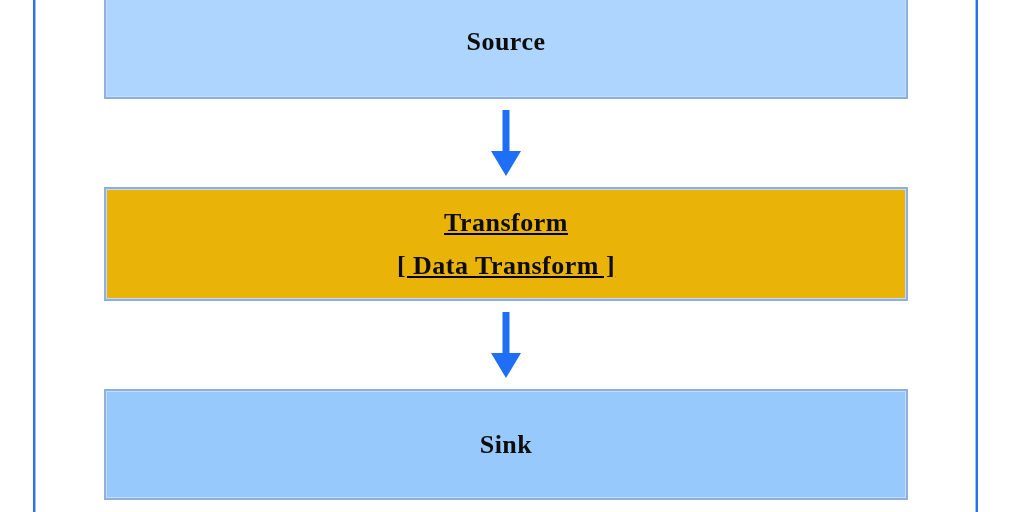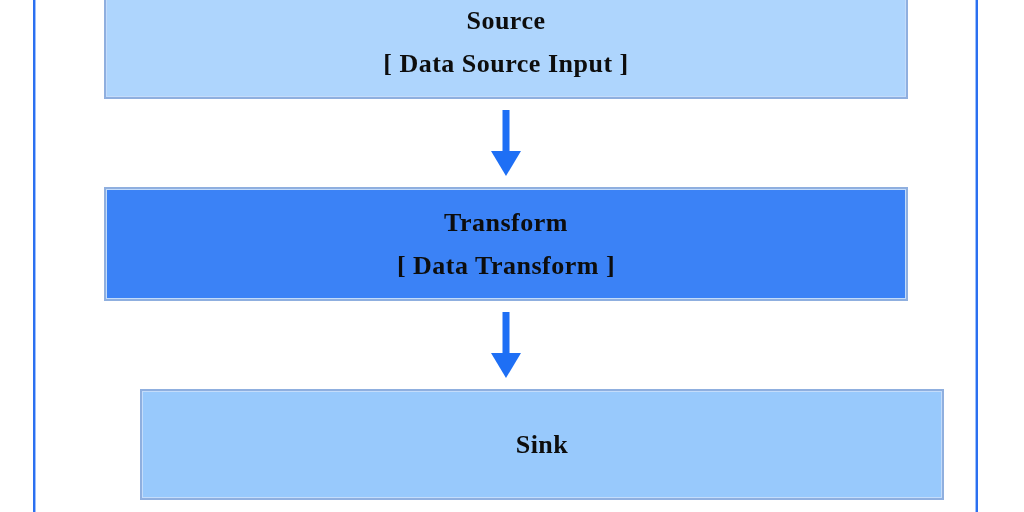--- a/index.html
+++ b/index.html
@@ -47,21 +47,20 @@
     align-items: center;
     justify-content: center;
     row-gap: 17px;
   }
   .node--first {
     margin-top: -15px;
     height: 114px;
   }
   .node--last {
     height: 111px;
-    margin-left: 36px;
   }
   .node-title, .node-subtitle {
     margin: 0;
     font-weight: bold;
     font-size: 26px;
     line-height: 1;
     color: #0d0d0d;
     text-align: center;
     letter-spacing: 0.5px;
     white-space: nowrap;
@@ -78,31 +77,30 @@
 <body>
 
 <div class="stage">
 
   <div class="page-frame"></div>
 
   <div class="flow">
 
     <div class="node node--first" style="background-color: rgb(174, 213, 253);">
       <div class="node-title">Source</div>
-      <div class="node-subtitle">[ Data Source Input ]</div>
     </div>
 
     <div class="arrow-wrap">
       <svg width="40" height="66" viewBox="0 0 40 66">
         <rect x="16.5" y="0" width="7" height="44" fill="#1e6ff5"></rect>
         <polygon points="5,41 35,41 20,66" fill="#1e6ff5"></polygon>
       </svg>
     </div>
 
-    <div class="node" style="background-color: #3b82f6;">
+    <div class="node" style="background-color: #eab308; text-decoration: underline;">
       <div class="node-title">Transform</div>
       <div class="node-subtitle">[ Data Transform ]</div>
     </div>
 
     <div class="arrow-wrap">
       <svg width="40" height="66" viewBox="0 0 40 66">
         <rect x="16.5" y="0" width="7" height="44" fill="#1e6ff5"></rect>
         <polygon points="5,41 35,41 20,66" fill="#1e6ff5"></polygon>
       </svg>
     </div>

